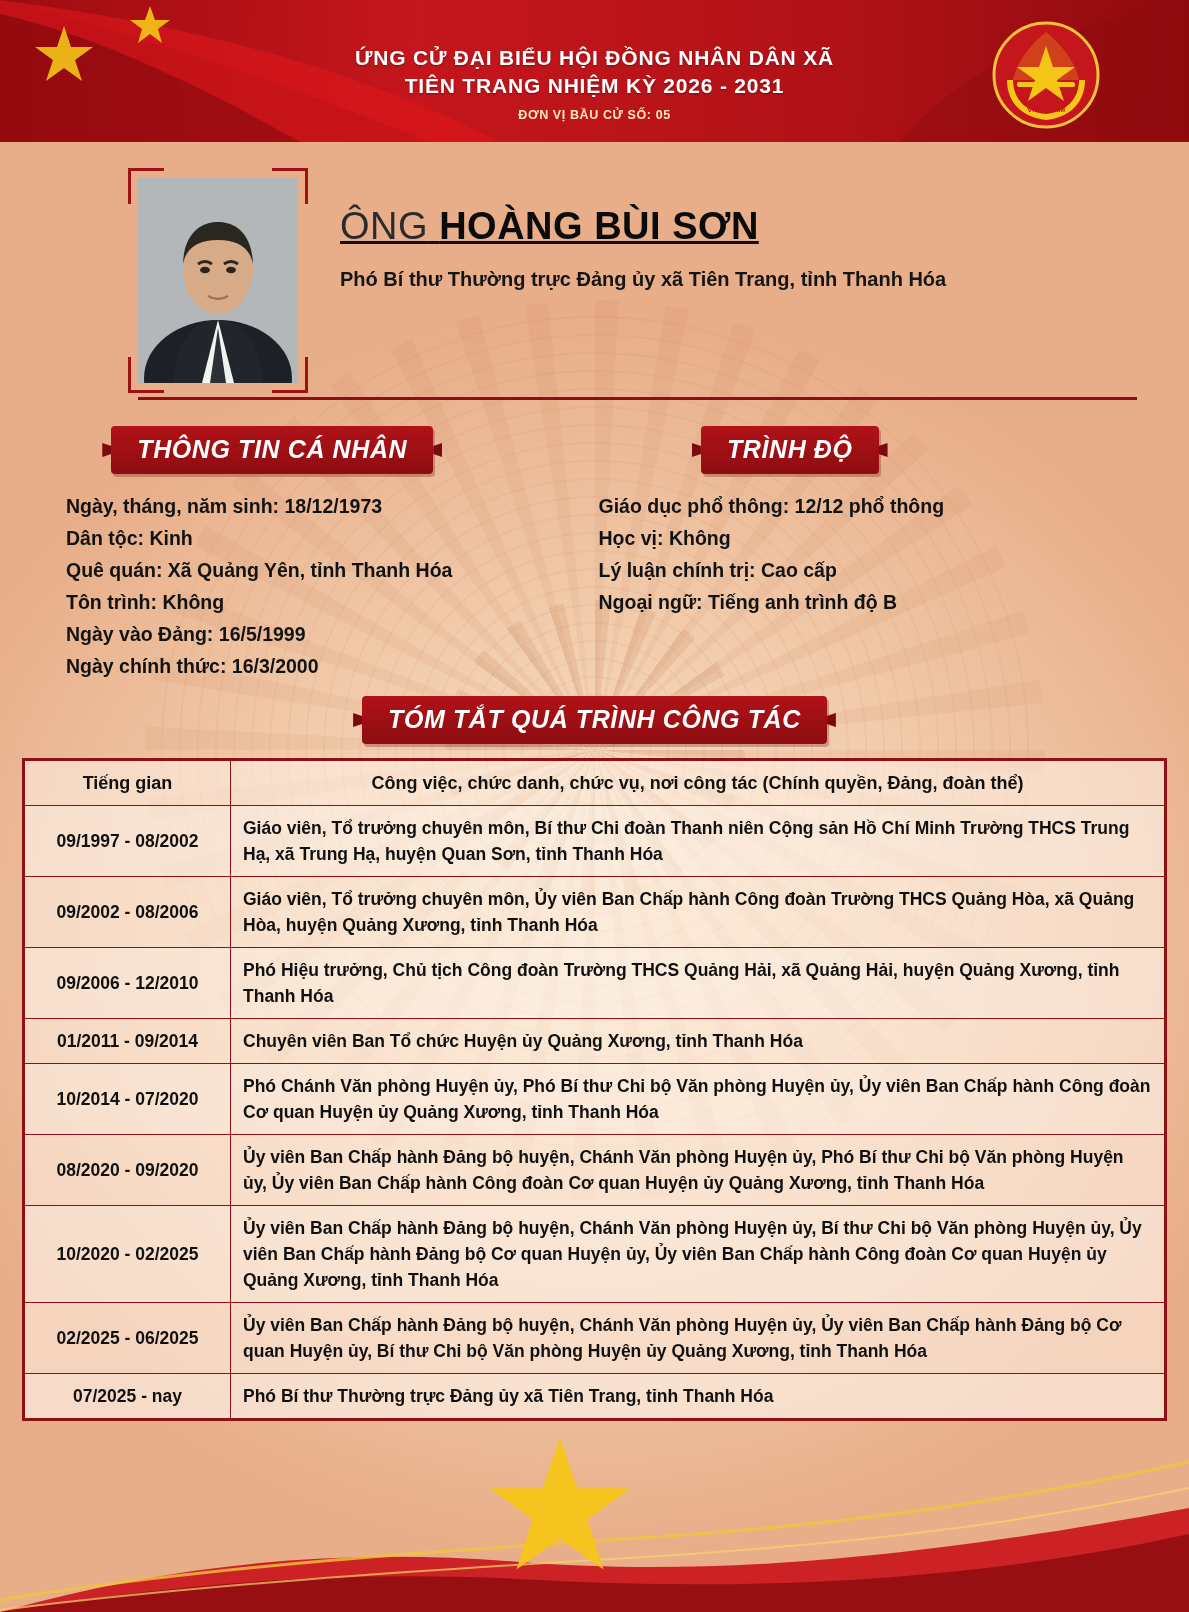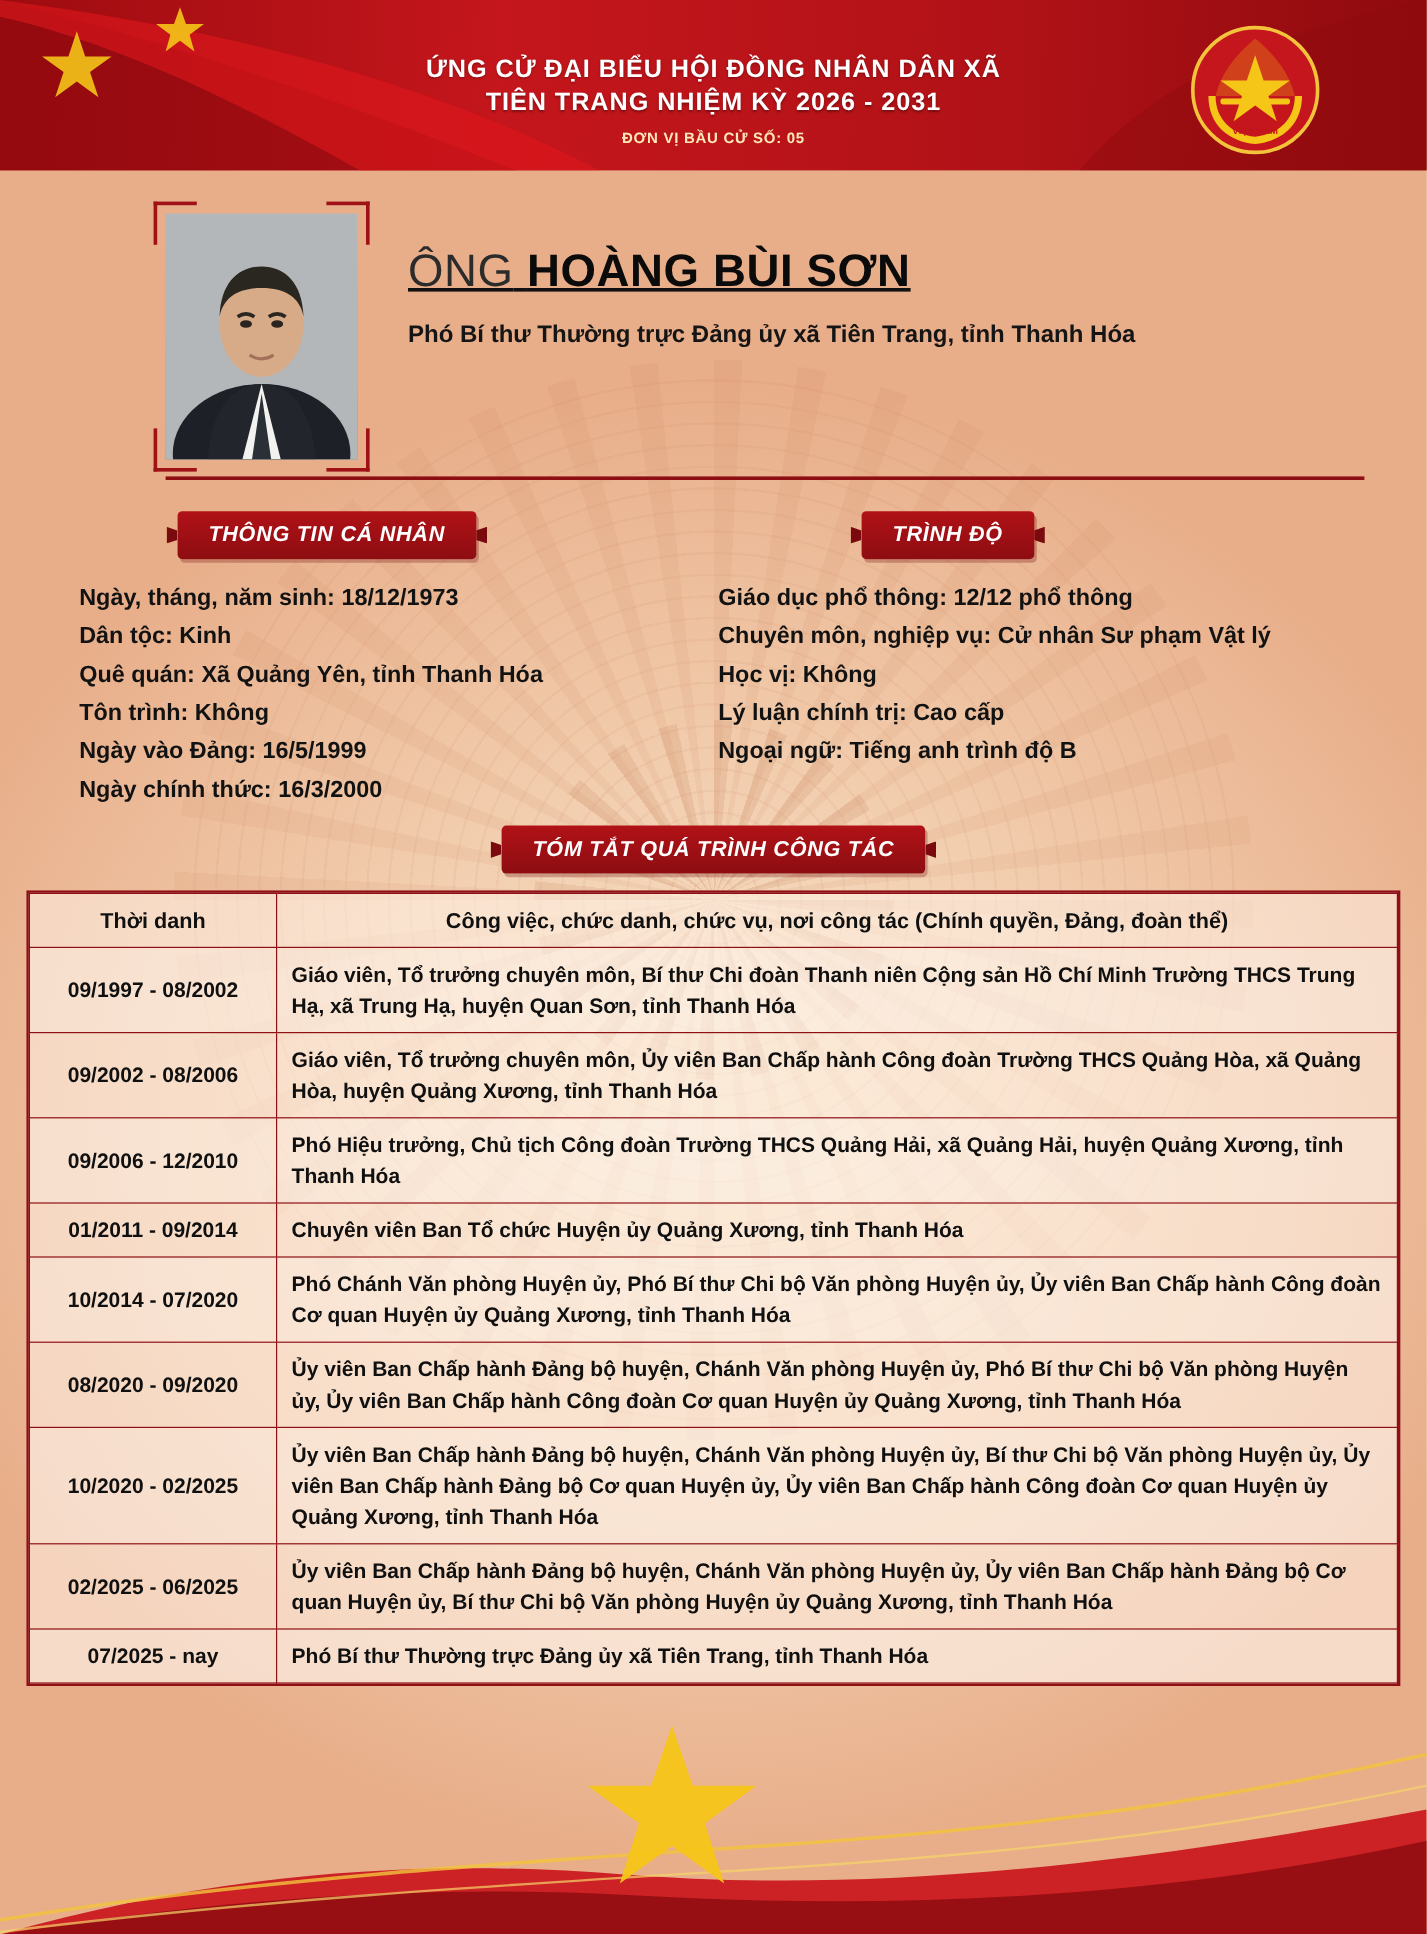--- a/index.html
+++ b/index.html
@@ -123,21 +123,21 @@
   .hr-red {
     margin: 14px 52px 0 138px;
     height: 3px; background: #8e0f13;
   }
 
   
   .banner {
     display: inline-block;
     background: linear-gradient(180deg,#b01217 0%, #8d0d11 100%);
     color: #fff; font-weight: bold; font-style: italic;
-    font-size: 18px; letter-spacing: .6px;
+    font-size: 25px; letter-spacing: .6px;
     padding: 9px 26px 10px;
     border-radius: 4px;
     box-shadow: 2px 3px 0 rgba(120,20,20,.30);
     position: relative;
   }
   .banner::before, .banner::after {
     content: ""; position: absolute; top: 50%; width: 9px; height: 14px;
     margin-top: -7px; background: #7a0a0e;
   }
   .banner::before { left: -9px; clip-path: polygon(0 0,100% 22%,100% 78%,0 100%); }
@@ -268,36 +268,35 @@
       <div class="info-line">Quê quán: Xã Quảng Yên, tỉnh Thanh Hóa</div>
       <div class="info-line">Tôn trình: Không</div>
       <div class="info-line">Ngày vào Đảng: 16/5/1999</div>
       <div class="info-line">Ngày chính thức: 16/3/2000</div>
     </div>
     <div class="col col-right">
       <div class="banner-wrap">
         <span class="banner">TRÌNH ĐỘ</span>
       </div>
       <div class="info-line">Giáo dục phổ thông: 12/12 phổ thông</div>
-      <div class="info-line">Chuyên môn, nghiệp vụ: Cử nhân Sư phạm Vật lý</div>
       <div class="info-line">Học vị: Không</div>
       <div class="info-line">Lý luận chính trị: Cao cấp</div>
       <div class="info-line">Ngoại ngữ: Tiếng anh trình độ B</div>
     </div>
   </div>
 
   <div class="table-banner-wrap">
     <span class="banner">TÓM TẮT QUÁ TRÌNH CÔNG TÁC</span>
   </div>
 
   <div class="table-wrap">
     <table>
       <thead>
         <tr>
-          <th class="col-time">Thời danh</th>
+          <th class="col-time">Tiếng gian</th>
           <th class="col-desc">Công việc, chức danh, chức vụ, nơi công tác (Chính quyền, Đảng, đoàn thể)</th>
         </tr>
       </thead>
       <tbody>
         <tr>
           <td class="col-time">09/1997 - 08/2002</td>
           <td class="col-desc">Giáo viên, Tổ trưởng chuyên môn, Bí thư Chi đoàn Thanh niên Cộng sản Hồ Chí Minh Trường THCS Trung Hạ, xã Trung Hạ, huyện Quan Sơn, tỉnh Thanh Hóa</td>
         </tr>
         <tr>
           <td class="col-time">09/2002 - 08/2006</td>

